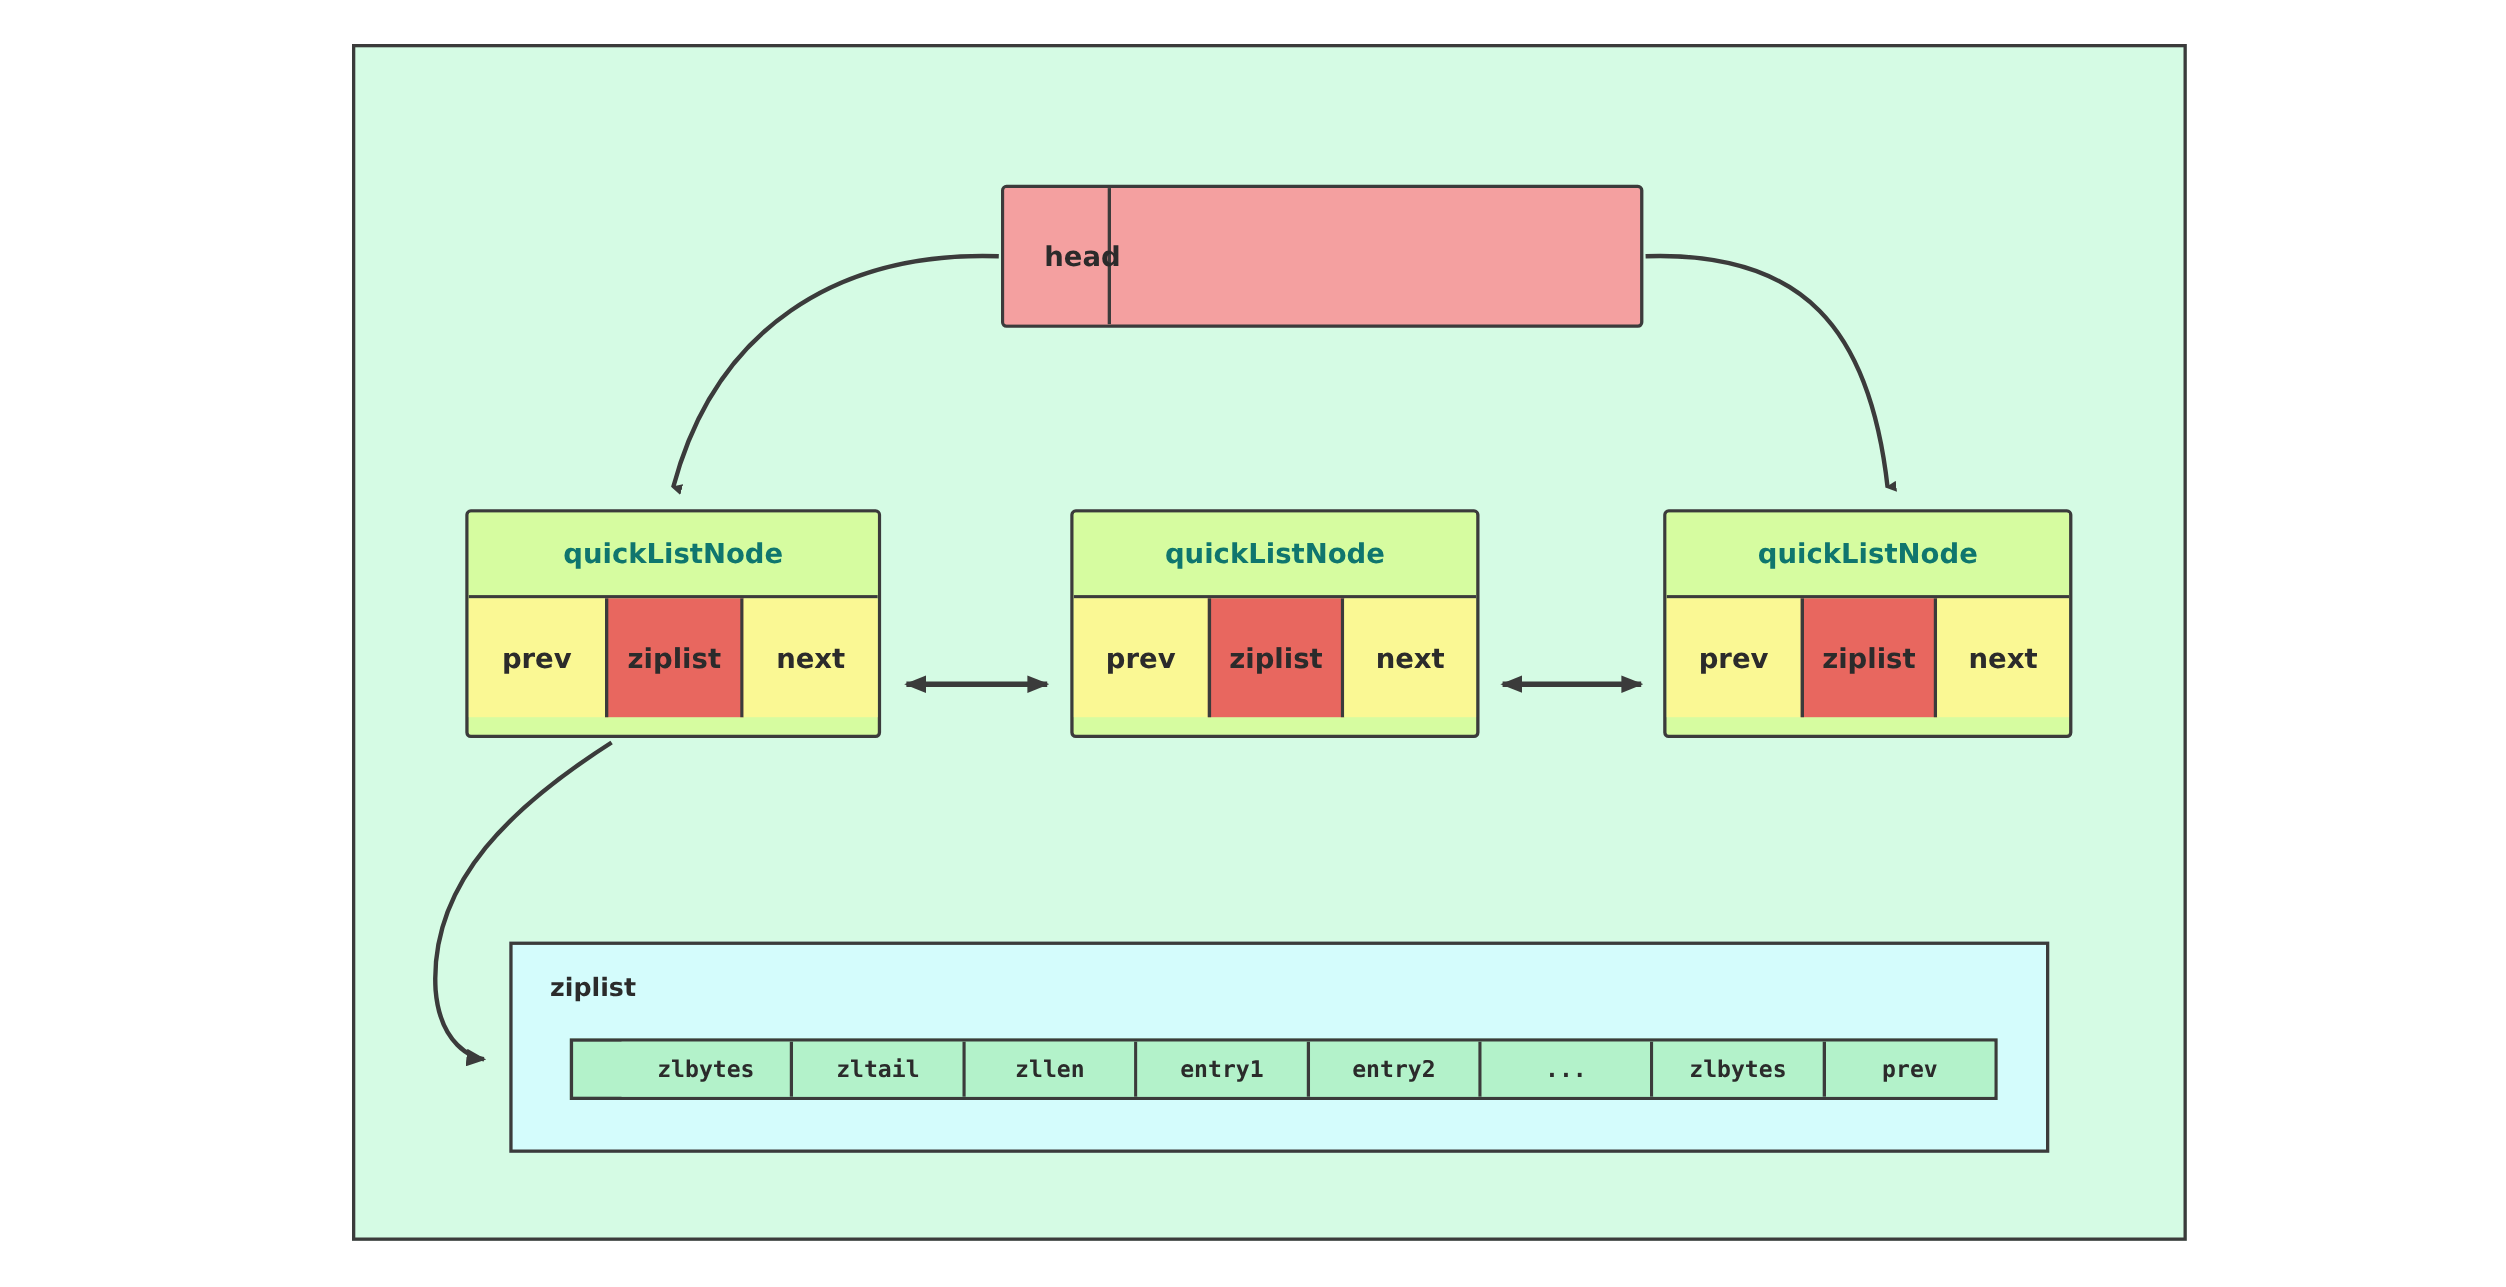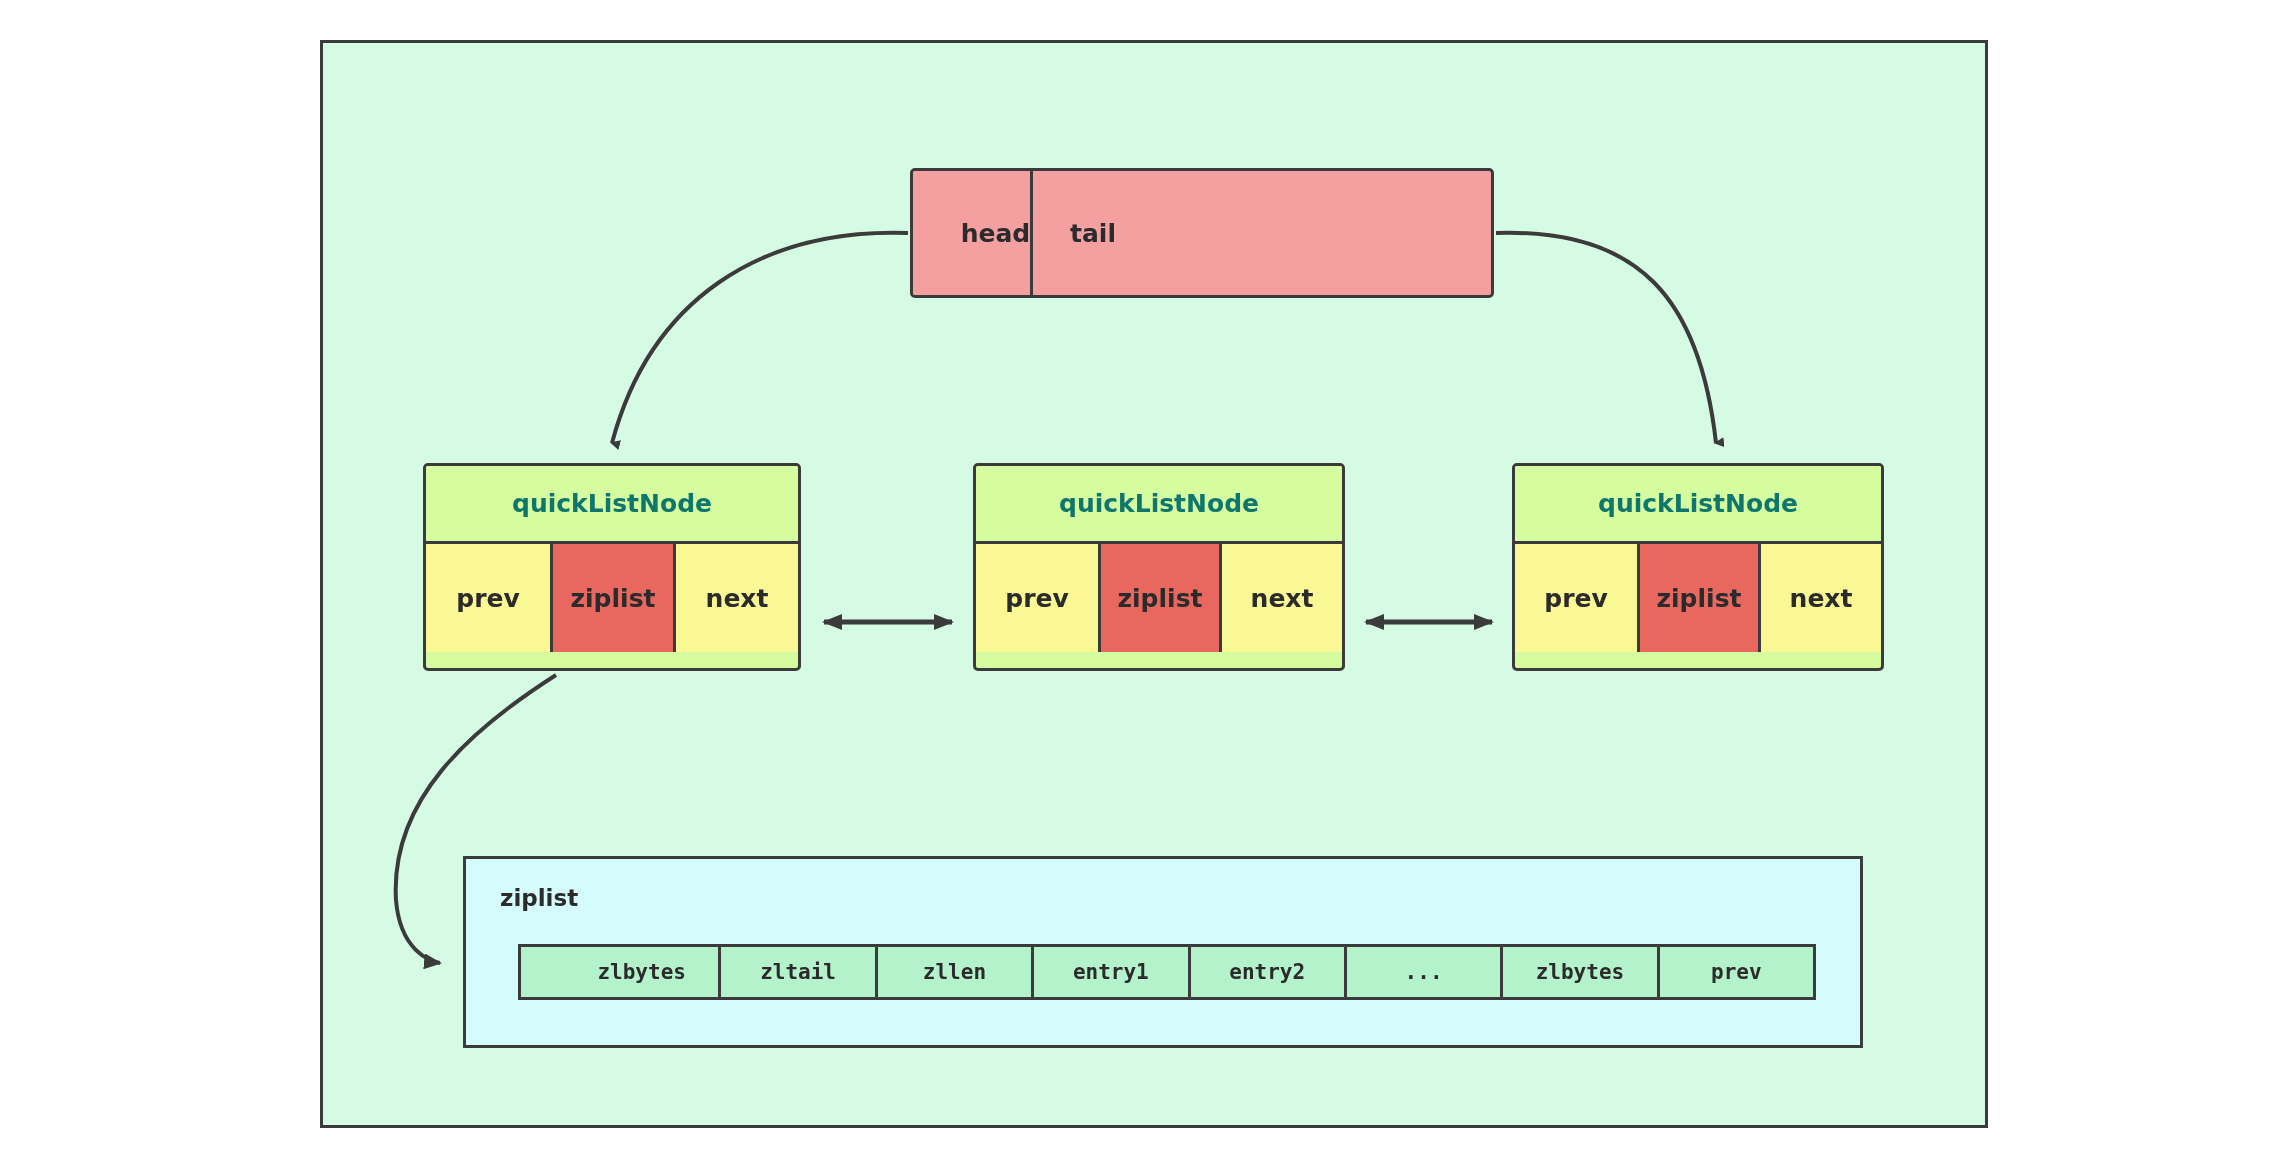--- a/index.html
+++ b/index.html
@@ -60,21 +60,21 @@
   .quicklist-cell {
     display: flex;
     align-items: center;
     justify-content: center;
     background: #f4a0a0;
     color: #2b2b2b;
     font-size: 25px;
     font-weight: bold;
     box-sizing: border-box;
   }
-  .quicklist-cell.head { width: 120px; border-right: 3px solid #3b3b3b; padding-left: 48px; }
+  .quicklist-cell.head { width: 97px; border-right: 3px solid #3b3b3b; padding-left: 48px; }
   .quicklist-cell.body { flex: 1; border-right: 3px solid #3b3b3b; }
   .quicklist-cell.tail { width: 120px; }
 
   
   .qnode {
     position: absolute;
     border: 3px solid #3b3b3b;
     border-radius: 5px;
     box-sizing: border-box;
     background: #d6fca0;
@@ -210,21 +210,20 @@
       <line x1="1366" y1="622" x2="1492" y2="622" stroke="#3b3b3b" stroke-width="5" marker-start="url(#arrowLeft)" marker-end="url(#arrowRight)"></line>
     </g>
 
     <g>
       <path d="M 556,675 C 470,730 390,800 396,900 C 400,950 430,962 440,963" fill="none" stroke="#3b3b3b" stroke-width="4" marker-end="url(#arrowRightSm)"></path>
     </g>
   </svg>
 
   <div class="quicklist-box">
     <div class="quicklist-cell head">head</div>
-    <div class="quicklist-cell tail">tail</div>
   </div>
 
   <div class="qnode" id="qnode-1">
     <div class="qnode-header">quickListNode</div>
     <div class="qnode-fields">
       <div class="qfield prev">prev</div>
       <div class="qfield zip">ziplist</div>
       <div class="qfield next">next</div>
     </div>
   </div>

